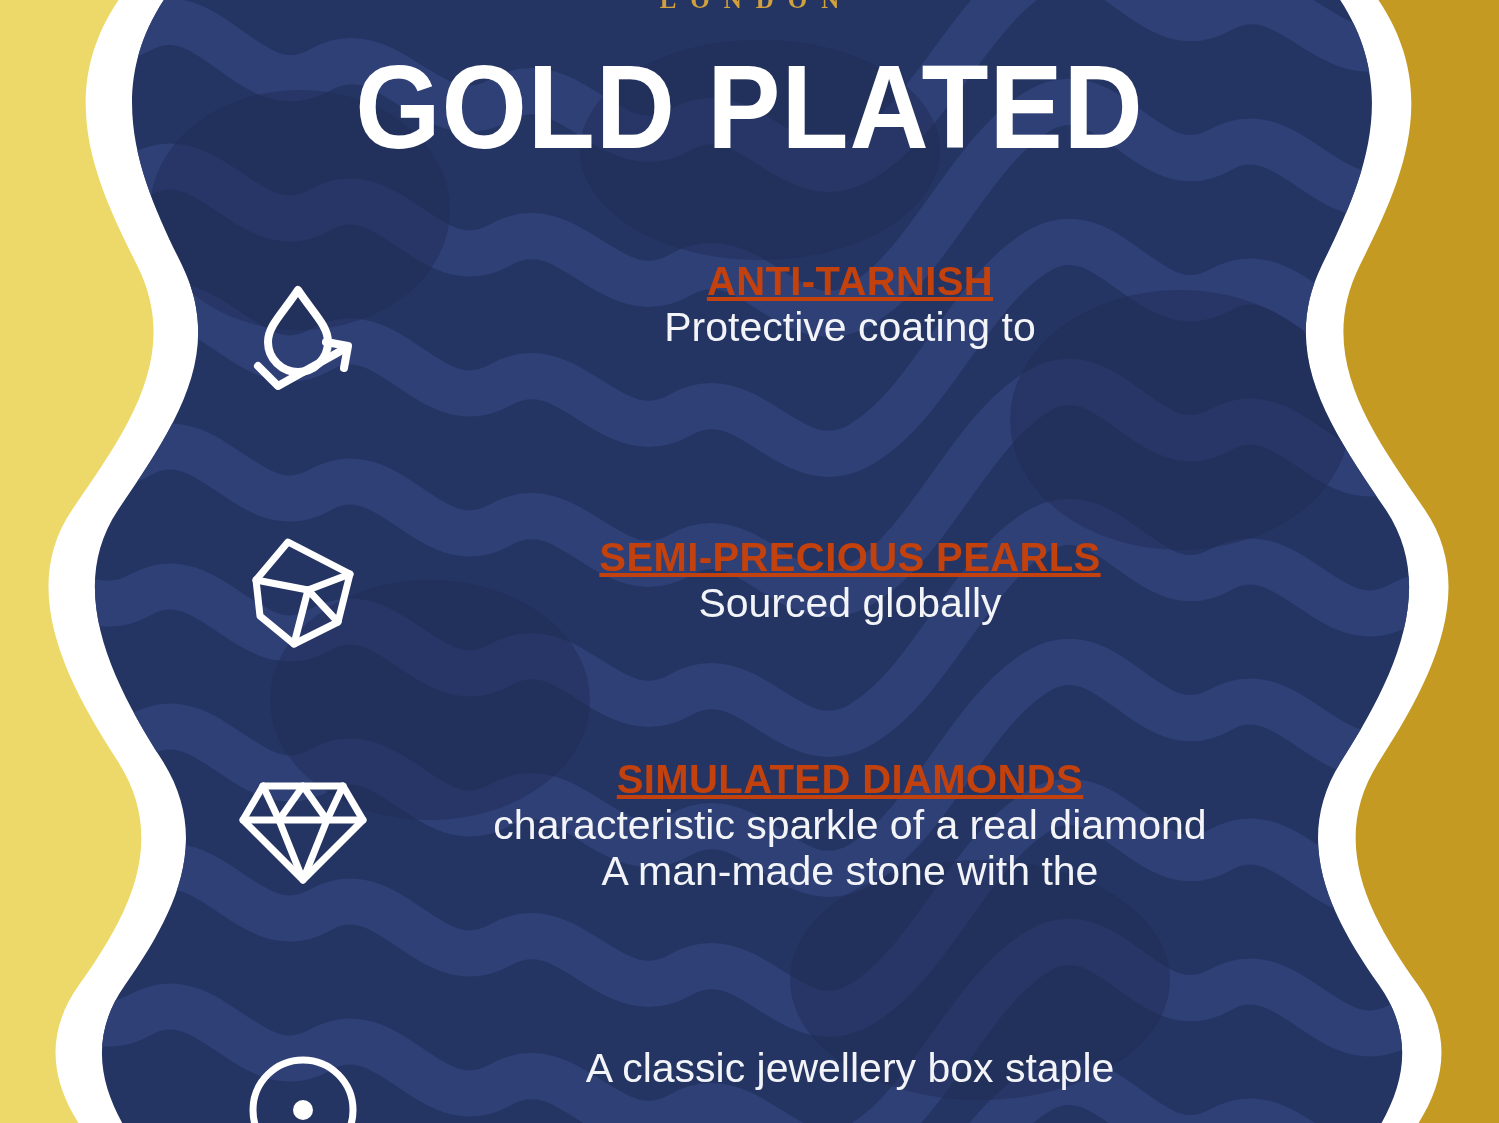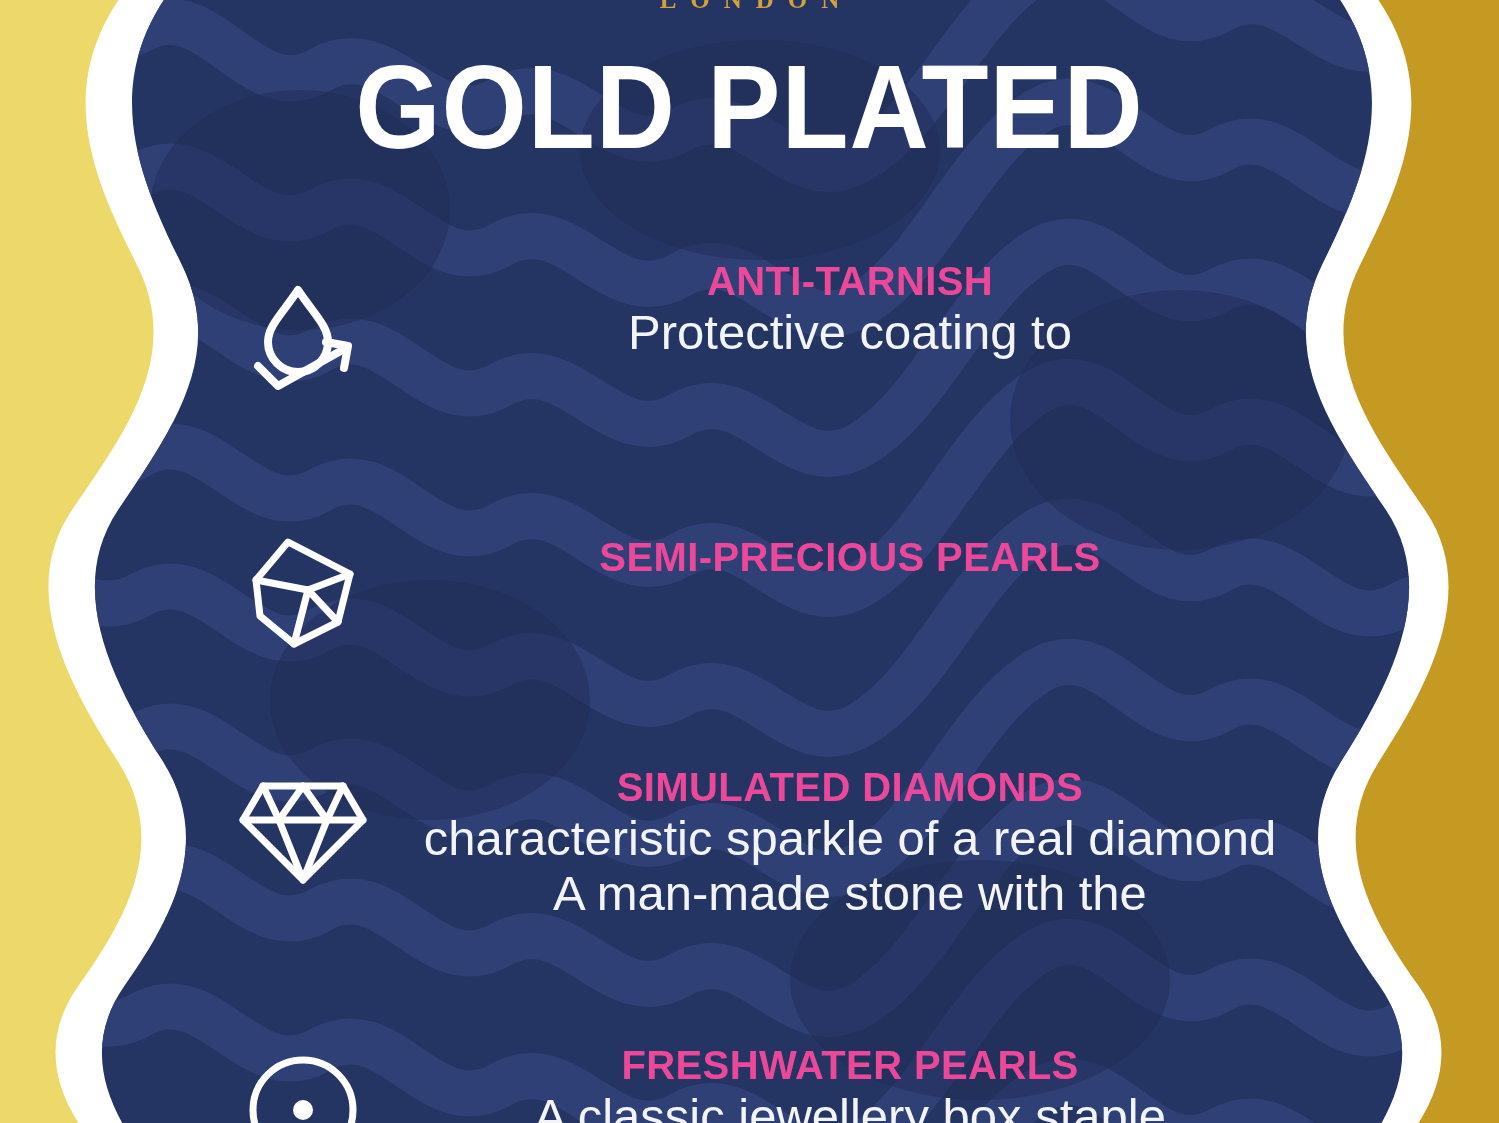--- a/index.html
+++ b/index.html
@@ -81,48 +81,49 @@
   .feature-icon svg{ display:block; }
 
   .feature-text{
     position:absolute;
     left:180px;
     width:1160px;
     text-align:center;
     padding-left:180px;
   }
   .f-title{
-    color:#ec4899;
+    color:#c2410c;
     font-weight:700;
     font-size:40px;
     line-height:1.08;
     letter-spacing:0.4px;
     white-space:nowrap;
+    text-decoration:underline;
   }
   .f-desc{
     color:#f3f4f8;
     font-weight:400;
-    font-size:49px;
+    font-size:41px;
     line-height:1.12;
     margin-top:2px;
   }
   .f-desc span{ display:block; }
 
   
   #feature-0{ top:0px; }
   #feature-0 .feature-icon{ top:22px; }
   #feature-0 .feature-text{ top:12px; }
 
   #feature-1{ top:268px; }
   #feature-1 .feature-icon{ top:12px; }
   #feature-1 .feature-text{ top:20px; }
 
   #feature-2{ top:500px; }
   #feature-2 .feature-icon{ top:22px; }
-  #feature-2 .feature-text{ top:18px; }
+  #feature-2 .feature-text{ top:10px; }
   #feature-2 .feature-text .f-desc{ width:1160px; margin-left:-90px; }
 
   #feature-3{ top:778px; }
   #feature-3 .feature-icon{ top:24px; }
   #feature-3 .feature-text{ top:18px; }
 </style>
 </head>
 <body>
 
 <div id="card-root">
@@ -224,20 +225,23 @@
         <div class="feature-icon">
           <svg width="130" height="125" viewBox="0 0 130 125" fill="none" stroke="#ffffff" stroke-width="7" stroke-linecap="round" stroke-linejoin="round">
             <path d="M18 52 L50 14 L112 46 L100 94 L56 116 L22 88 Z"></path>
             <path d="M18 52 L70 62 L112 46"></path>
             <path d="M70 62 L100 94"></path>
             <path d="M70 62 L56 116"></path>
           </svg>
         </div>
         <div class="feature-text">
           <div class="f-title">SEMI-PRECIOUS PEARLS</div>
+          <div class="f-desc">
+            <span>Sourced globally</span>
+          </div>
         </div>
       </div>
 
       <div class="feature" id="feature-2">
         <div class="feature-icon">
           <svg width="132" height="122" viewBox="0 0 132 122" fill="none" stroke="#ffffff" stroke-width="7" stroke-linecap="round" stroke-linejoin="round">
             <path d="M26 16 L106 16 L126 50 L66 110 L6 50 Z"></path>
             <path d="M6 50 L126 50"></path>
             <path d="M26 16 L42 50 L66 110 L90 50 L106 16"></path>
             <path d="M42 50 L66 16 L90 50"></path>
@@ -253,21 +257,20 @@
       </div>
 
       <div class="feature" id="feature-3">
         <div class="feature-icon">
           <svg width="120" height="120" viewBox="0 0 120 120" fill="none" stroke="#ffffff" stroke-width="7">
             <circle cx="60" cy="60" r="50"></circle>
             <circle cx="60" cy="60" r="10" fill="#ffffff" stroke="none"></circle>
           </svg>
         </div>
         <div class="feature-text">
-          <div class="f-title">FRESHWATER PEARLS</div>
           <div class="f-desc">
             <span>A classic jewellery box staple</span>
           </div>
         </div>
       </div>
 
     </div>
   </div>
 </div>
 

